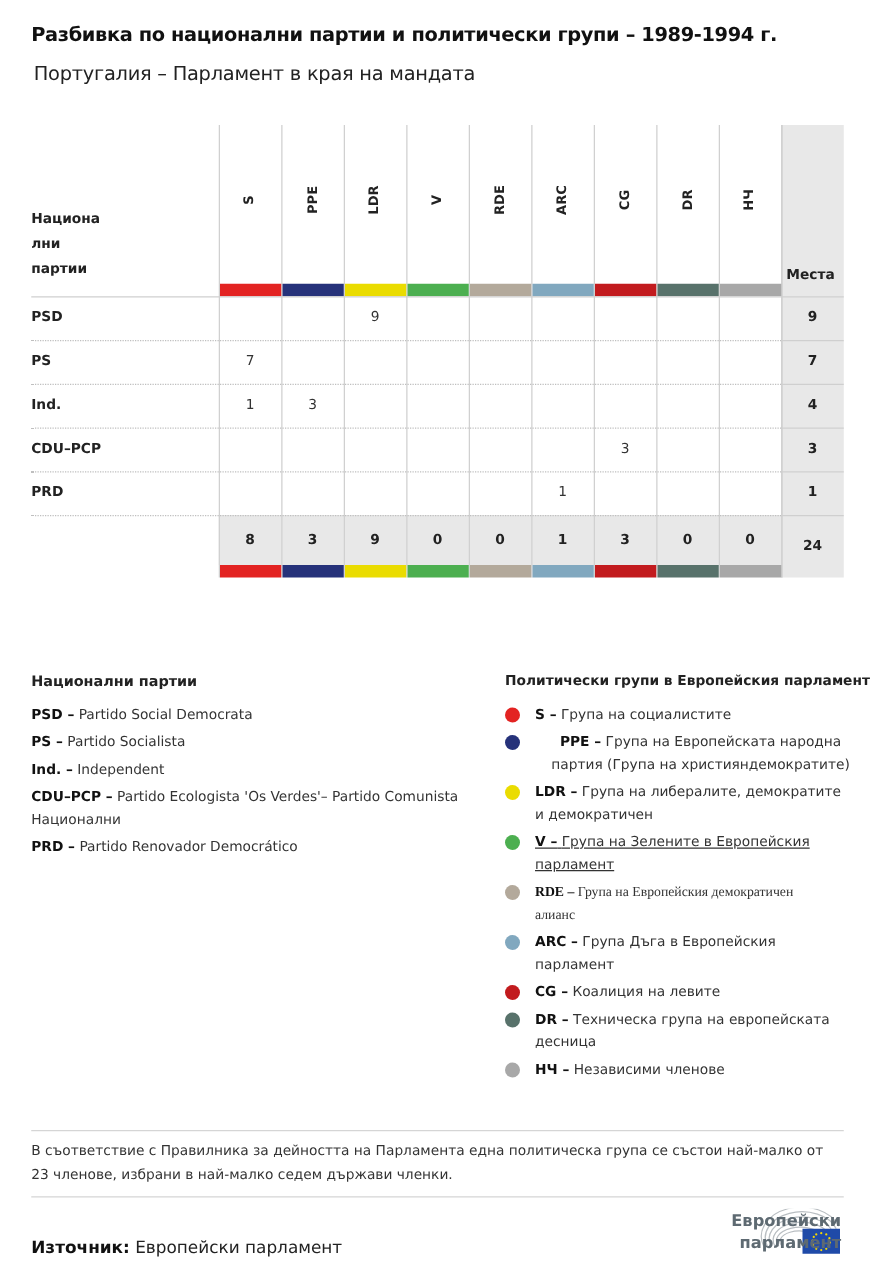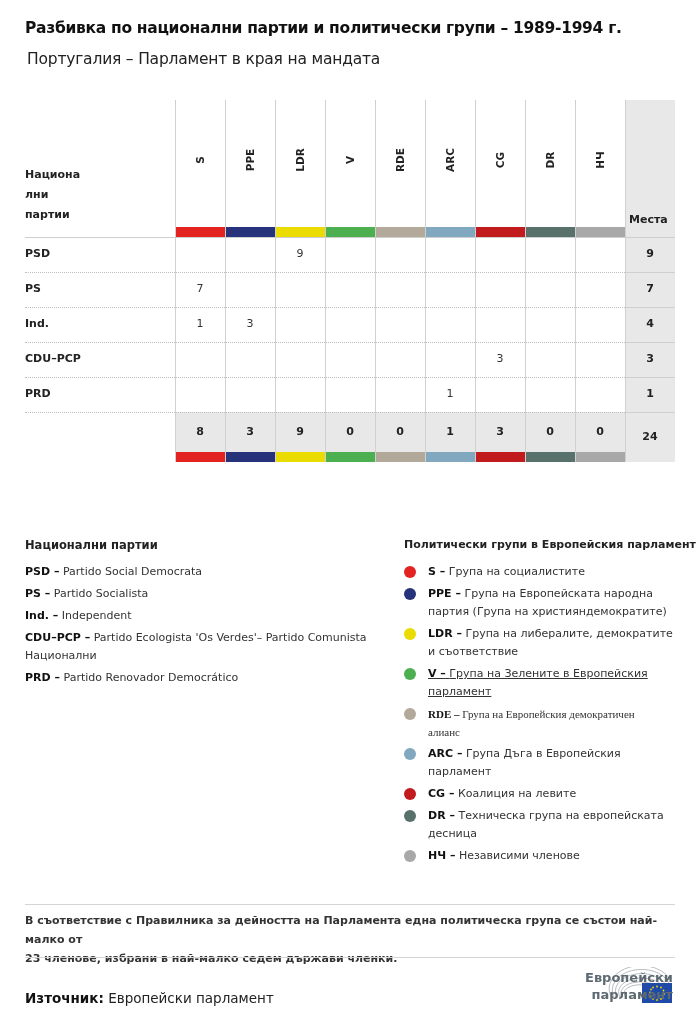--- a/index.html
+++ b/index.html
@@ -25,21 +25,21 @@
   .cell { position: absolute; width: 50px; text-align: center; font-size: 11px; color: #333; }
   .cell.seat, .cell.total { font-weight: bold; color: #222; }
 
   
   .leg-title { position: absolute; font-size: 11.5px; font-weight: bold; color: #222; }
   .leg-item { position: absolute; font-size: 11px; color: #333; line-height: 18px; }
   .leg-item b { color: #111; }
   .dot { position: absolute; width: 12px; height: 12px; border-radius: 50%; }
 
   .hr { position: absolute; left: 25px; width: 650px; border-top: 1px solid #d5d5d5; }
-  .note { position: absolute; left: 25px; top: 911px; width: 650px; font-size: 11px; color: #333; line-height: 19px; font-weight: bold; }
+  .note { position: absolute; left: 25px; top: 911px; width: 650px; font-size: 11px; color: #333; line-height: 19px; }
   .source { position: absolute; left: 25px; top: 990px; font-size: 13.5px; color: #222; }
   .source b { color: #111; }
   .logo { position: absolute; left: 513px; top: 967px; width: 165px; height: 40px; text-align: right; }
   .logo-text { position: absolute; left: 72px; top: 2px; font-size: 13px; font-weight: bold; color: #5e6a72; line-height: 17px; }
 </style>
 </head>
 <body>
 
 <div class="title">Разбивка по национални партии и политически групи – 1989-1994 г.</div>
 <div class="subtitle">Португалия – Парламент в края на мандата</div>
@@ -196,23 +196,23 @@
       <div class="leg-item" style="left:25px; top:669px; width:360px;"><b>PRD –</b> <span>Partido Renovador Democrático</span></div>
     </div>
 </div>
 
 <div>
   <div class="leg-title" style="left:404px; top:538px; font-size:11px;">Политически групи в Европейския парламент</div>
   <div id="group-legend">
       <div class="dot" style="left:404px; top:566px; background:#e32322;"></div>
       <div class="leg-item" style="left:428px; top:563px; width:265px;"><b>S –</b> <span>Група на социалистите</span></div>
       <div class="dot" style="left:404px; top:588px; background:#26327a;"></div>
-      <div class="leg-item" style="left:428px; top:585px; width:265px;"><b>PPE –</b> <span>Група на Европейската народна</span><br><span>партия (Група на християндемократите)</span></div>
+      <div class="leg-item" style="left:428px; top:585px; width:265px;text-align:center;"><b>PPE –</b> <span>Група на Европейската народна</span><br><span>партия (Група на християндемократите)</span></div>
       <div class="dot" style="left:404px; top:628px; background:#eadc00;"></div>
-      <div class="leg-item" style="left:428px; top:625px; width:265px;"><b>LDR –</b> <span>Група на либералите, демократите</span><br><span>и съответствие</span></div>
+      <div class="leg-item" style="left:428px; top:625px; width:265px;"><b>LDR –</b> <span>Група на либералите, демократите</span><br><span>и демократичен</span></div>
       <div class="dot" style="left:404px; top:668px; background:#4caf50;"></div>
       <div class="leg-item" style="left:428px; top:665px; width:265px;text-decoration:underline;"><b>V –</b> <span>Група на Зелените в Европейския</span><br><span>парламент</span></div>
       <div class="dot" style="left:404px; top:708px; background:#b3a99b;"></div>
       <div class="leg-item" style="left:428px; top:705px; width:265px;font-family:Liberation Serif, serif;"><b>RDE –</b> <span>Група на Европейския демократичен</span><br><span>алианс</span></div>
       <div class="dot" style="left:404px; top:748px; background:#81a8bf;"></div>
       <div class="leg-item" style="left:428px; top:745px; width:265px;"><b>ARC –</b> <span>Група Дъга в Европейския</span><br><span>парламент</span></div>
       <div class="dot" style="left:404px; top:788px; background:#c21b1e;"></div>
       <div class="leg-item" style="left:428px; top:785px; width:265px;"><b>CG –</b> <span>Коалиция на левите</span></div>
       <div class="dot" style="left:404px; top:810px; background:#58726b;"></div>
       <div class="leg-item" style="left:428px; top:807px; width:265px;"><b>DR –</b> <span>Техническа група на европейската</span><br><span>десница</span></div>

